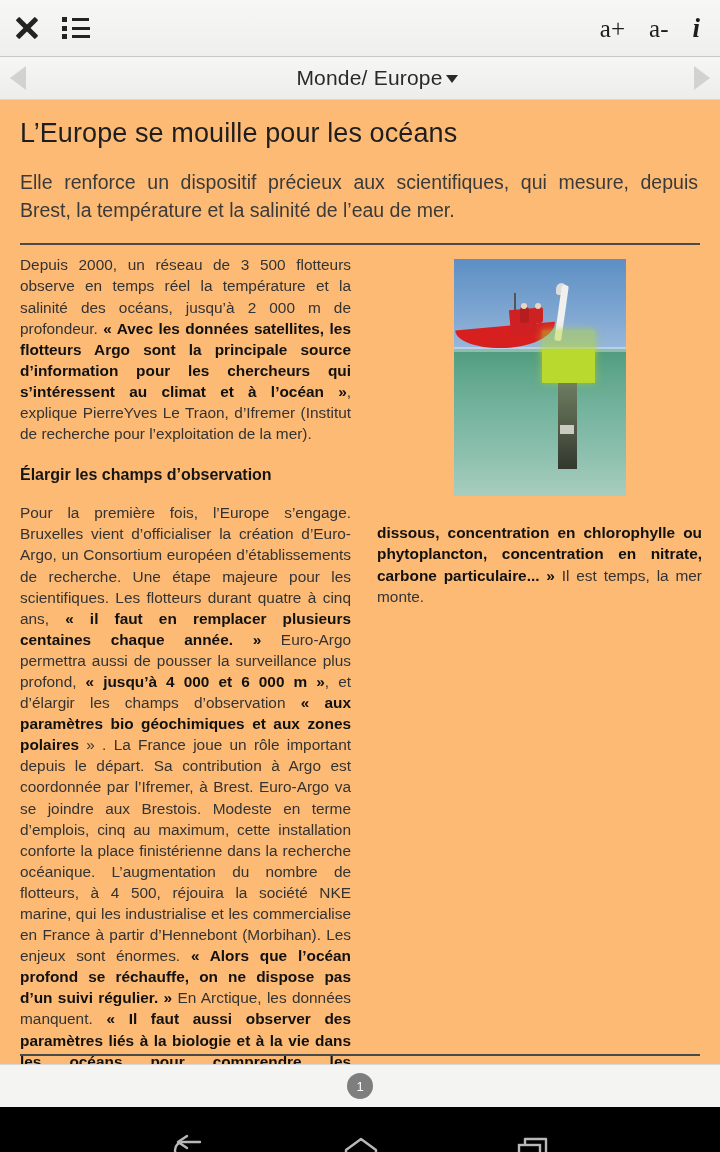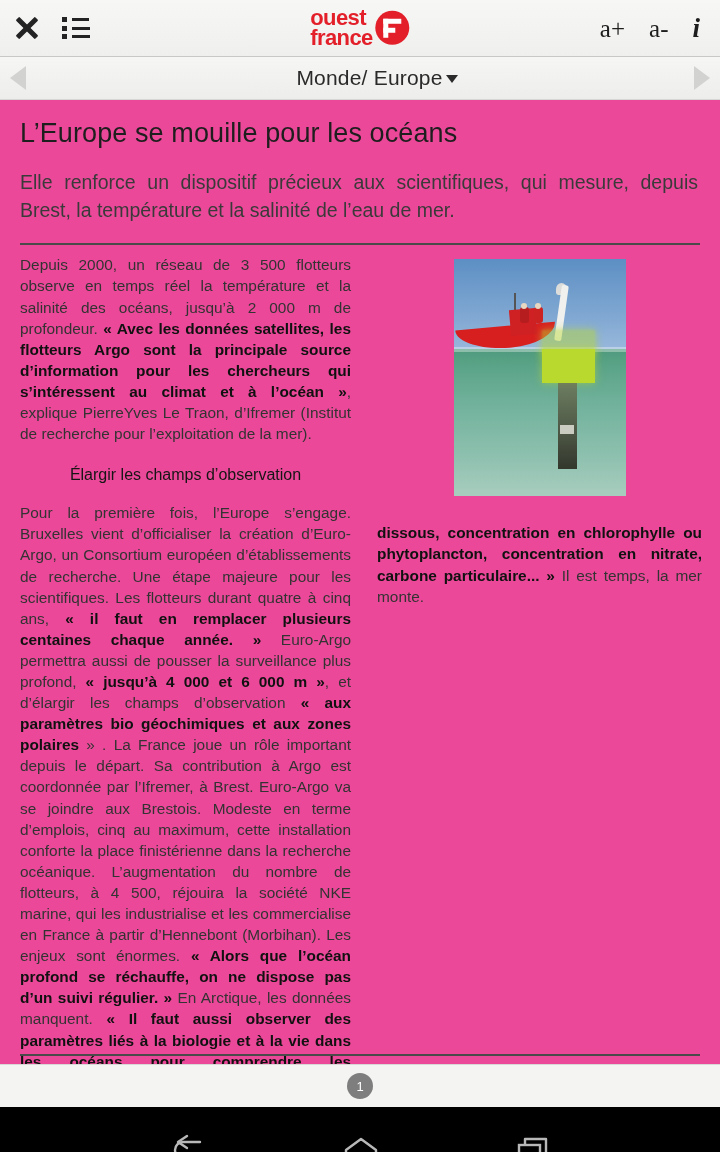--- a/index.html
+++ b/index.html
@@ -187,21 +187,21 @@
   }
   .nav-arrow.next {
     right: 10px;
     border-top: 12px solid transparent;
     border-bottom: 12px solid transparent;
     border-left: 16px solid #d2d2d0;
   }
 
   
   .article {
-    background: #ec4899;
+    background: #fdba74;
     padding: 0 20px;
     height: 964px;
     overflow: hidden;
     position: relative;
   }
 
   .headline {
     font-size: 27px;
     font-weight: normal;
     color: #1e1e1e;
@@ -236,25 +236,24 @@
     font-size: 15.4px;
     line-height: 1.37;
     color: #333;
     text-align: justify;
     hyphens: auto;
   }
   .body-text b { color: #111; font-weight: bold; }
 
   .subhead {
     font-size: 16px;
-    font-weight: normal;
+    font-weight: bold;
     color: #151515;
     margin-top: 22px;
     margin-bottom: 18px;
-    text-align: center;
   }
 
   .byline {
     font-size: 15.4px;
     font-weight: bold;
     color: #1a1a1a;
     margin-top: 44px;
   }
 
   
@@ -445,29 +444,20 @@
           <span class="bullet"></span>
           <span class="line"></span>
         </div>
       <div class="row">
           <span class="bullet"></span>
           <span class="line"></span>
         </div>
     </div>
   </div>
 
-  <div class="logo">
-    <div class="logo-text">
-      <div>ouest</div>
-      <div>france</div>
-    </div>
-    <div class="logo-mark">
-        <span class="stem"></span>
-      </div>
-  </div>
 
   <div class="tb-right">
     <span class="tb-btn">a+</span>
     <span class="tb-btn">a-</span>
     <span class="tb-btn info">i</span>
   </div>
 </div>
 
 <div class="crumbbar">
   <div class="nav-arrow prev"></div>

